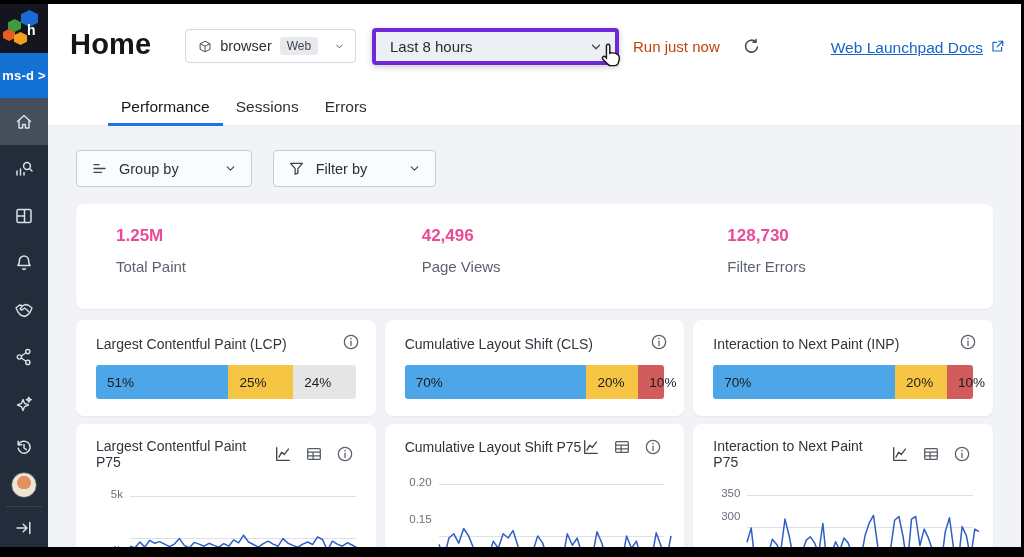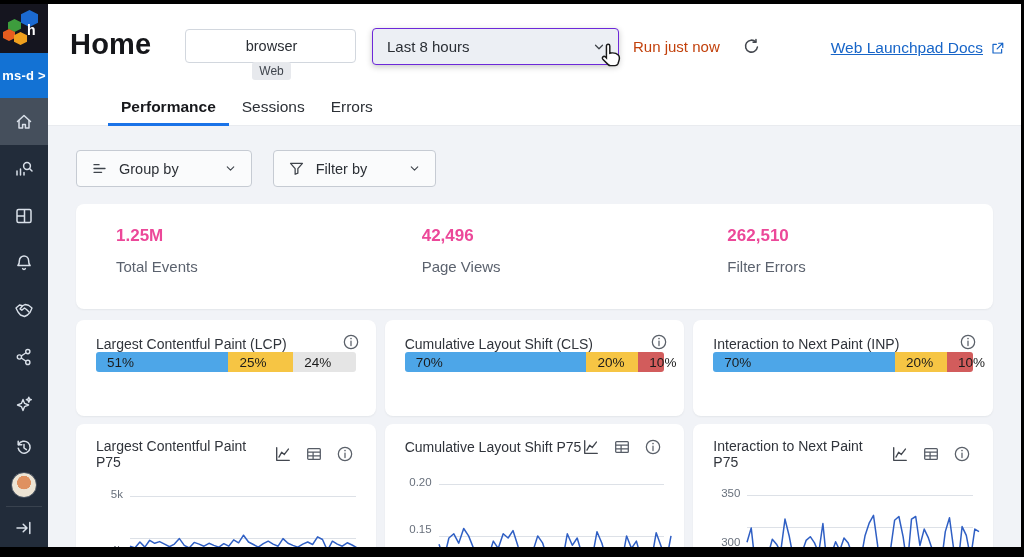--- a/index.html
+++ b/index.html
@@ -22,49 +22,49 @@
   .avatar { width:26px; height:26px; border-radius:50%; background:
       radial-gradient(circle at 50% 40%, #DF9160 0 36%, #EDE4D4 37% 100%);
       border:1px solid #4a5563; }
   .sidebar-divider { border-top:1px solid #39424E; margin:2px 6px; }
 
   
   .main { flex:1; display:flex; flex-direction:column; min-width:0; }
   .header { height:84px; background:#fff; position:relative; }
   .page-title { position:absolute; left:22px; top:24px; font-size:29px; font-weight:600; color:#15161A; letter-spacing:.2px; }
   .selector { position:absolute; display:flex; align-items:center; background:#fff; border:1px solid #D2D7DE; border-radius:4px; font-size:14.5px; color:#2A2E34; cursor:pointer; }
-  .app-selector { left:137px; top:25px; height:34px; width:171px; padding:0 10px 0 12px; gap:8px;flex-direction:column; }
+  .app-selector { left:137px; top:25px; height:34px; width:171px; padding:0 10px 0 12px; gap:8px; }
   .badge { background:#E7E9ED; border-radius:3px; font-size:12px; color:#3F444C; padding:2px 7px; }
-  .time-selector { left:324px; top:24px; height:37px; width:247px; padding:0 12px 0 14px; background:#ECEFF4; border:1px solid #6d28d9; box-shadow:0 2px 6px rgba(0,0,0,.22); font-size:15px; }
+  .time-selector { left:324px; top:24px; height:37px; width:247px; padding:0 12px 0 14px; background:#ECEFF4; border:4px solid #6d28d9; box-shadow:0 2px 6px rgba(0,0,0,.22); font-size:15px; }
   .spacer { flex:1; }
   .run-row { position:absolute; left:585px; top:33px; display:flex; align-items:center; gap:22px; font-size:15px; color:#c2410c; }
-  .docs-link { position:absolute; right:16px; top:35px; display:flex; align-items:center; gap:7px; font-size:15.5px; font-weight:500; color:#1765C8; text-decoration:underline; cursor:pointer; }
+  .docs-link { position:absolute; right:16px; top:35px; display:flex; gap:7px; font-size:15.5px; font-weight:500; color:#1765C8; text-decoration:underline; cursor:pointer; }
 
   .tabbar { height:38px; display:flex; padding-left:60px; border-bottom:1px solid #E9EBEF; background:#fff; }
   .tab { padding:0 13px; display:flex; align-items:center; font-size:15.5px; color:#2C3036; cursor:pointer; position:relative; }
-  .tab.active { color:#17181C; font-weight:700; }
+  .tab.active { color:#17181C; font-weight:400; }
   .tab.active::after { content:""; position:absolute; left:0; right:0; bottom:-1px; height:3px; background:#1A73E8; }
 
   .content { flex:1; background:#F1F3F7; padding:0 28px; overflow:hidden; }
   .toolbar { margin-top:24px; display:flex; gap:21px; }
   .tool-btn { height:37px; display:flex; align-items:center; gap:11px; background:#FAFBFC; border:1px solid #C6CBD3; border-radius:4px; padding:0 14px; font-size:14.5px; color:#2C3036; cursor:pointer; }
   .tool-btn svg { flex-shrink:0; }
 
   .card { background:#fff; border-radius:8px; box-shadow:0 1px 2px rgba(23,28,36,.06); }
   .stats-card { margin-top:17px; height:105px; display:flex; }
   .stat-col { flex:1; padding:22px 0 0 40px; }
   .stat-value { font-size:17px; font-weight:700; color:#ec4899; }
   .stat-label { margin-top:12px; font-size:15px; color:#5B626E; }
 
   .cards-row { display:flex; gap:9px; }
   .vitals-row { margin-top:11px; }
   .vital-card { flex:1; height:96px; padding:16px 20px 0; position:relative; min-width:0; }
   .card-title { font-size:14px; color:#30343B; }
   .info-btn { position:absolute; right:16px; top:13px; cursor:pointer; }
-  .vital-bar { height:20px; display:flex; }
+  .vital-bar { margin-top:13px; height:34px; display:flex; }
   .seg { position:relative; height:100%; }
   .seg:first-child { border-radius:3px 0 0 3px; }
   .seg:last-child { border-radius:0 3px 3px 0; }
   .seg-label { position:absolute; left:11px; top:50%; transform:translateY(-50%); font-size:13.5px; color:#1B1B1B; white-space:nowrap; }
 
   .charts-row { margin-top:8px; }
   .chart-card { flex:1; height:170px; padding:14px 20px 0; position:relative; min-width:0; }
   .chart-head { display:flex; align-items:center; }
   .chart-icons { margin-left:auto; display:flex; align-items:center; gap:13px; padding-right:2px; }
   .chart-icons > span { cursor:pointer; display:flex; }
@@ -227,28 +227,28 @@
             <span>Filter by</span>
             <svg style="margin-left:30px" width="13" height="13" viewBox="0 0 20 20" fill="none" stroke="#3F444B" stroke-width="1.7" stroke-linecap="round" stroke-linejoin="round">
                 <path d="M5 7.5 10 12.5 15 7.5"></path>
               </svg>
           </div>
         </div>
 
         <div class="card stats-card">
           <div class="stat-col">
             <div class="stat-value">1.25M</div>
-            <div class="stat-label">Total Events</div>
+            <div class="stat-label">Total Paint</div>
           </div>
           <div class="stat-col">
             <div class="stat-value">42,496</div>
             <div class="stat-label">Page Views</div>
           </div>
           <div class="stat-col">
-            <div class="stat-value">262,510</div>
+            <div class="stat-value">128,730</div>
             <div class="stat-label">Filter Errors</div>
           </div>
         </div>
 
         <div class="cards-row vitals-row">
           <div class="card vital-card">
             <div class="card-title">Largest Contentful Paint (LCP)</div>
             <span class="info-btn"><svg width="18" height="18" viewBox="0 0 20 20" fill="none" stroke="#5A6069" stroke-width="1.4">
                   <circle cx="10" cy="10" r="7.4"></circle>
                   <path d="M10 9v5" stroke-linecap="round"></path>
@@ -364,21 +364,21 @@
                       <path d="M10 9v5" stroke-linecap="round"></path>
                       <circle cx="10" cy="6.2" r="0.9" fill="#5A6069" stroke="none"></circle>
                     </svg>
                   </span>
               </div>
             </div>
             <div class="chart-plot">
                 <div class="gridline" style="top:10.5px"></div>
                 <div class="tick-label" style="top:2.5px">0.20</div>
                 <div class="gridline" style="top:62.9px"></div>
-                <div class="tick-label" style="top:50px">0.15</div>
+                <div class="tick-label" style="top:40px">0.15</div>
                 <svg class="line-svg" width="232" height="110">
                   <polyline points="0.0,71.2 4.9,85.9 9.9,65.0 14.8,60.8 19.7,70.2 24.7,55.5 29.6,62.9 34.6,75.4 39.5,89.0 44.4,96.4 49.4,83.8 54.3,68.1 59.2,75.4 64.2,60.8 69.1,65.0 74.0,57.6 79.0,73.3 83.9,85.9 88.9,94.3 93.8,78.6 98.7,62.9 103.7,70.2 108.6,85.9 113.5,94.3 118.5,81.7 123.4,88.0 128.3,60.8 133.3,72.3 138.2,65.0 143.1,81.7 148.1,94.3 153.0,85.9 158.0,58.7 162.9,70.2 167.8,88.0 172.8,96.4 177.7,83.8 182.6,90.1 187.6,62.9 192.5,75.4 197.4,68.1 202.4,85.9 207.3,96.4 212.3,88.0 217.2,59.7 222.1,73.3 227.1,89.0 232.0,62.9" fill="none" stroke="#2F5FC4" stroke-width="1.5" stroke-linejoin="round"></polyline>
                 </svg>
               </div>
           </div>
           <div class="card chart-card">
             <div class="chart-head">
               <div class="card-title">Interaction to Next Paint P75</div>
               <div class="chart-icons">
                 <span>
@@ -399,21 +399,21 @@
                       <path d="M10 9v5" stroke-linecap="round"></path>
                       <circle cx="10" cy="6.2" r="0.9" fill="#5A6069" stroke="none"></circle>
                     </svg>
                   </span>
               </div>
             </div>
             <div class="chart-plot">
                 <div class="gridline" style="top:8.2px"></div>
                 <div class="tick-label" style="top:0.2px">350</div>
                 <div class="gridline" style="top:39.6px"></div>
-                <div class="tick-label" style="top:49px">300</div>
+                <div class="tick-label" style="top:23px">300</div>
                 <div class="gridline" style="top:71.0px"></div>
                 <div class="tick-label" style="top:63.0px">250</div>
                 <svg class="line-svg" width="232" height="110">
                   <polyline points="0.0,55.3 4.2,40.9 8.4,78.6 12.7,93.0 16.9,63.5 21.1,67.9 25.3,52.2 29.5,57.2 33.7,64.7 38.0,32.1 42.2,49.0 46.4,71.0 50.6,61.0 54.8,66.0 59.1,53.4 63.3,49.7 67.5,55.9 71.7,66.0 75.9,36.5 80.1,78.6 84.4,67.3 88.6,54.7 92.8,63.5 97.0,50.9 101.2,55.9 105.5,68.5 109.7,62.9 113.9,71.7 118.1,48.4 122.3,35.8 126.5,28.3 130.8,59.7 135.0,72.3 139.2,78.6 143.4,63.5 147.6,33.3 151.9,29.5 156.1,49.7 160.3,78.6 164.5,32.1 168.7,29.5 172.9,58.5 177.2,42.1 181.4,50.9 185.6,63.5 189.8,71.0 194.0,78.6 198.3,44.6 202.5,30.8 206.7,62.2 210.9,78.6 215.1,39.6 219.3,48.4 223.6,71.0 227.8,42.1 232.0,44.6" fill="none" stroke="#2F5FC4" stroke-width="1.5" stroke-linejoin="round"></polyline>
                 </svg>
               </div>
           </div>
         </div>
       </div>
     </div>

